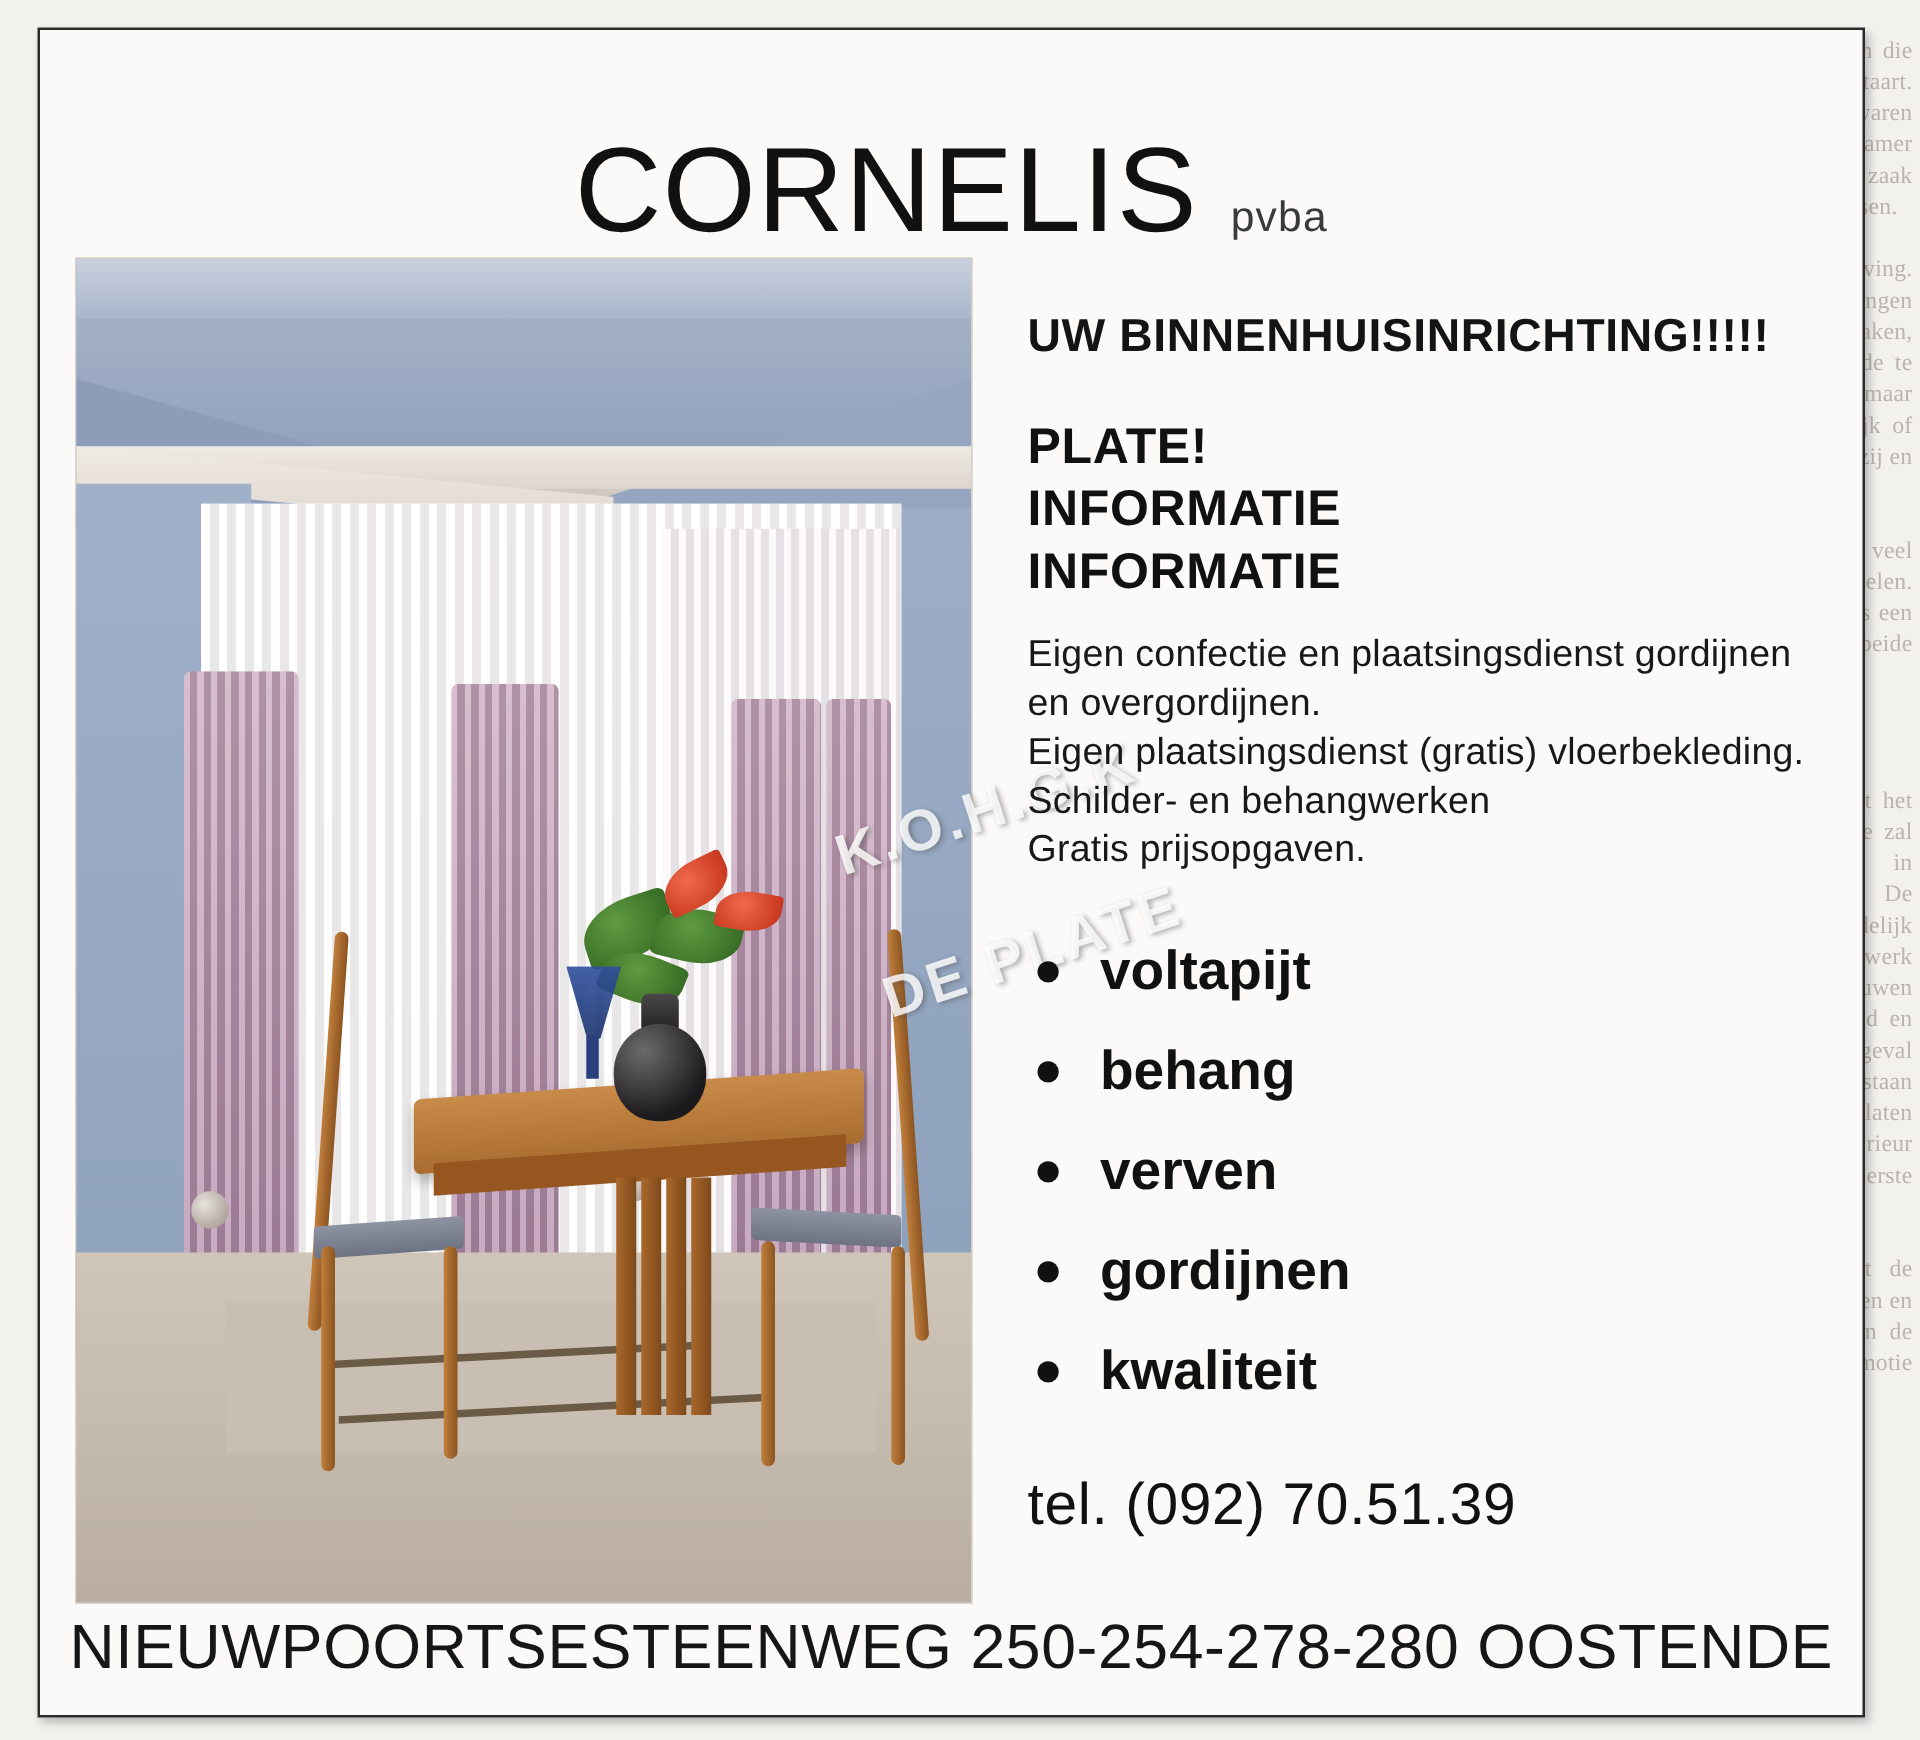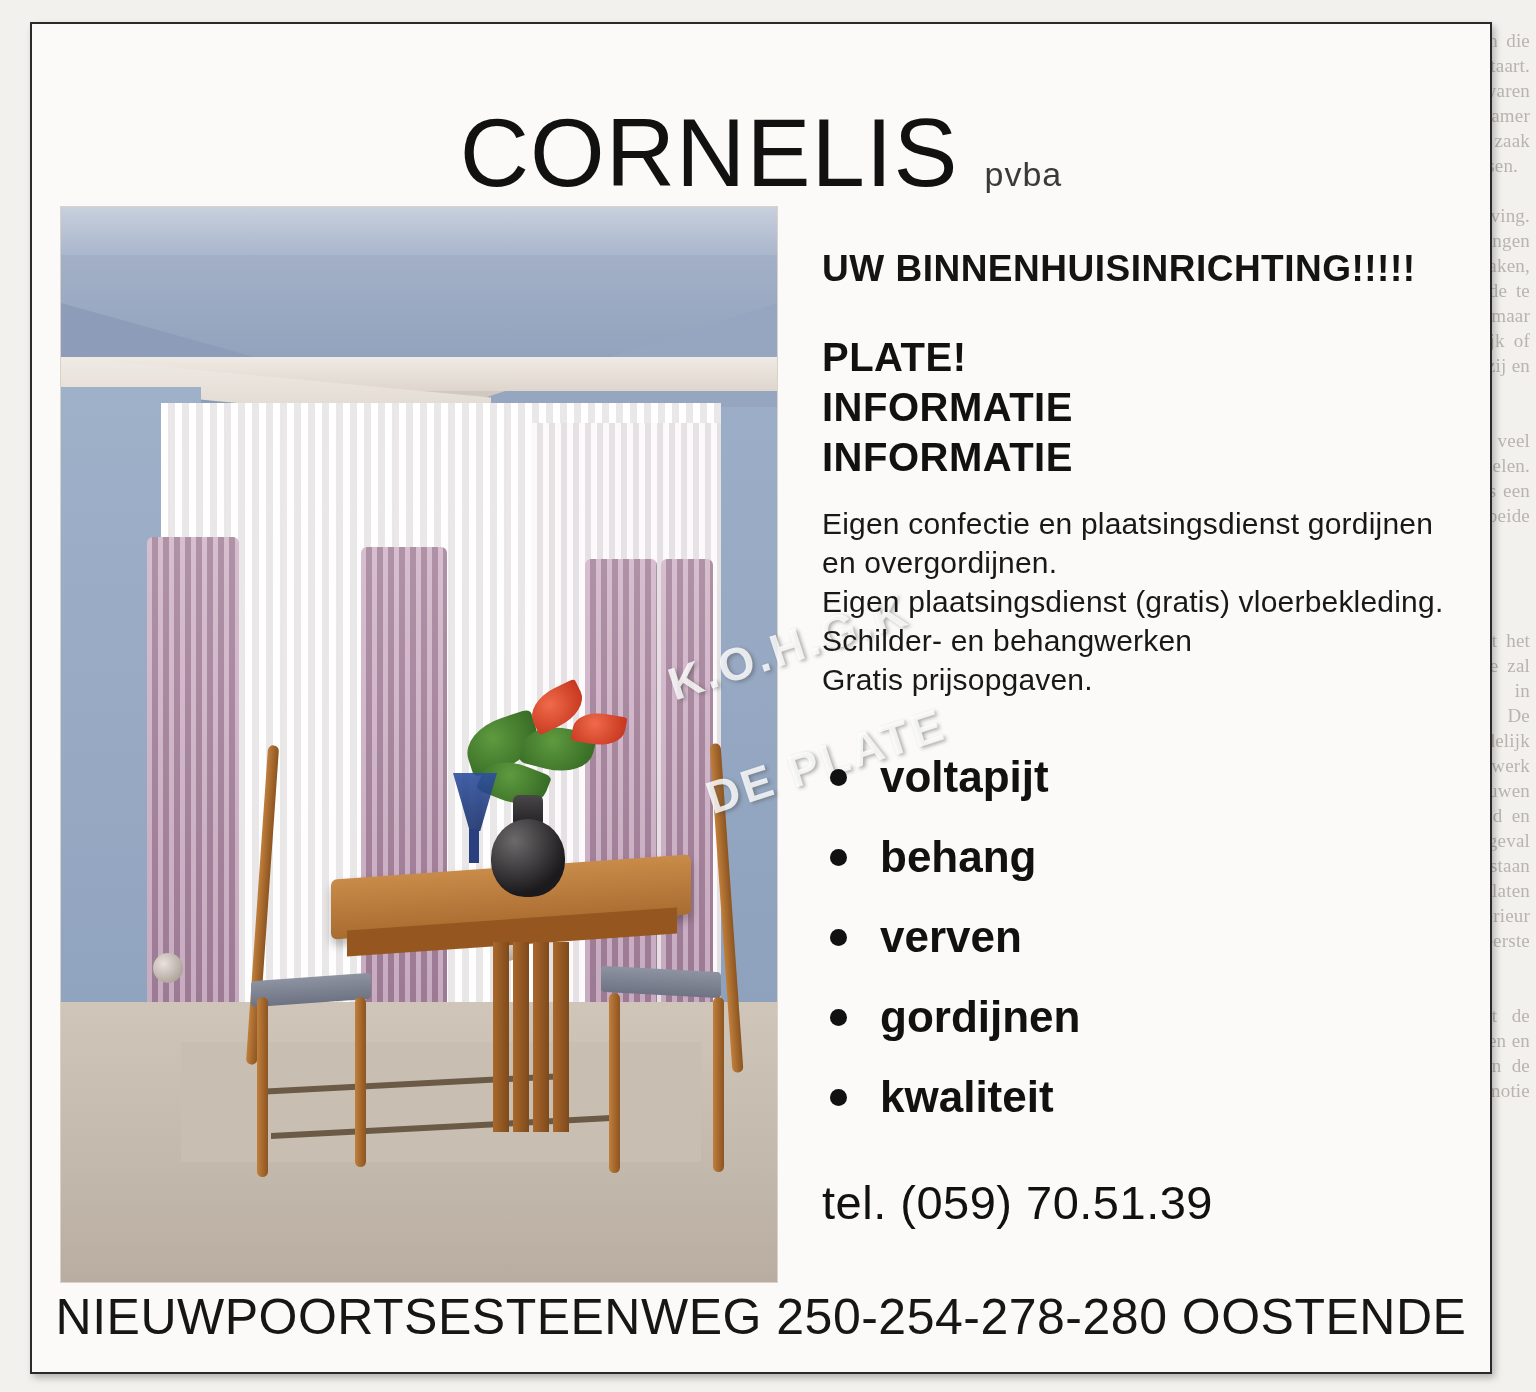--- a/index.html
+++ b/index.html
@@ -425,19 +425,19 @@
 Gratis prijsopgaven.</div>
 
       <ul id="bullets">
         <li>voltapijt</li>
         <li>behang</li>
         <li>verven</li>
         <li>gordijnen</li>
         <li>kwaliteit</li>
       </ul>
 
-      <div id="phone">tel. (059) 70.51.39</div>
+      <div id="phone">tel. (092) 70.51.39</div>
     </div>
 
     <div id="address">NIEUWPOORTSESTEENWEG 250-254-278-280 OOSTENDE</div>
 
   </div>
 </div>
 
 </body></html>

